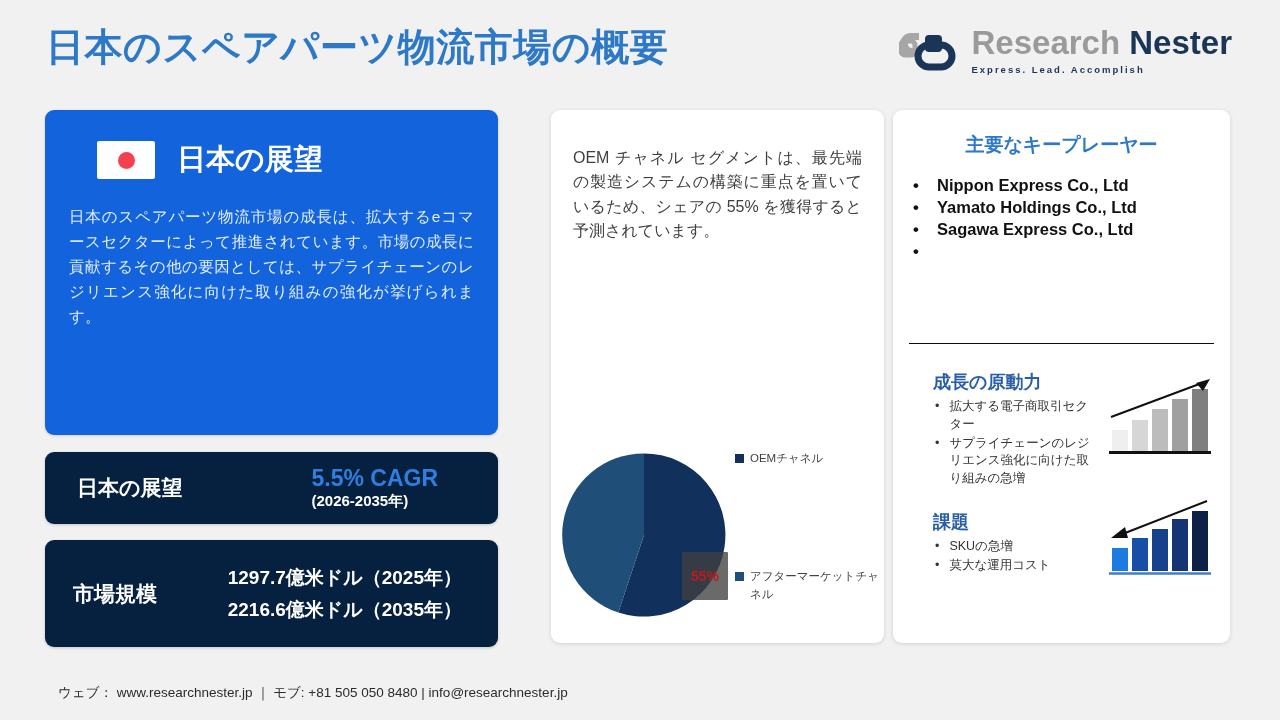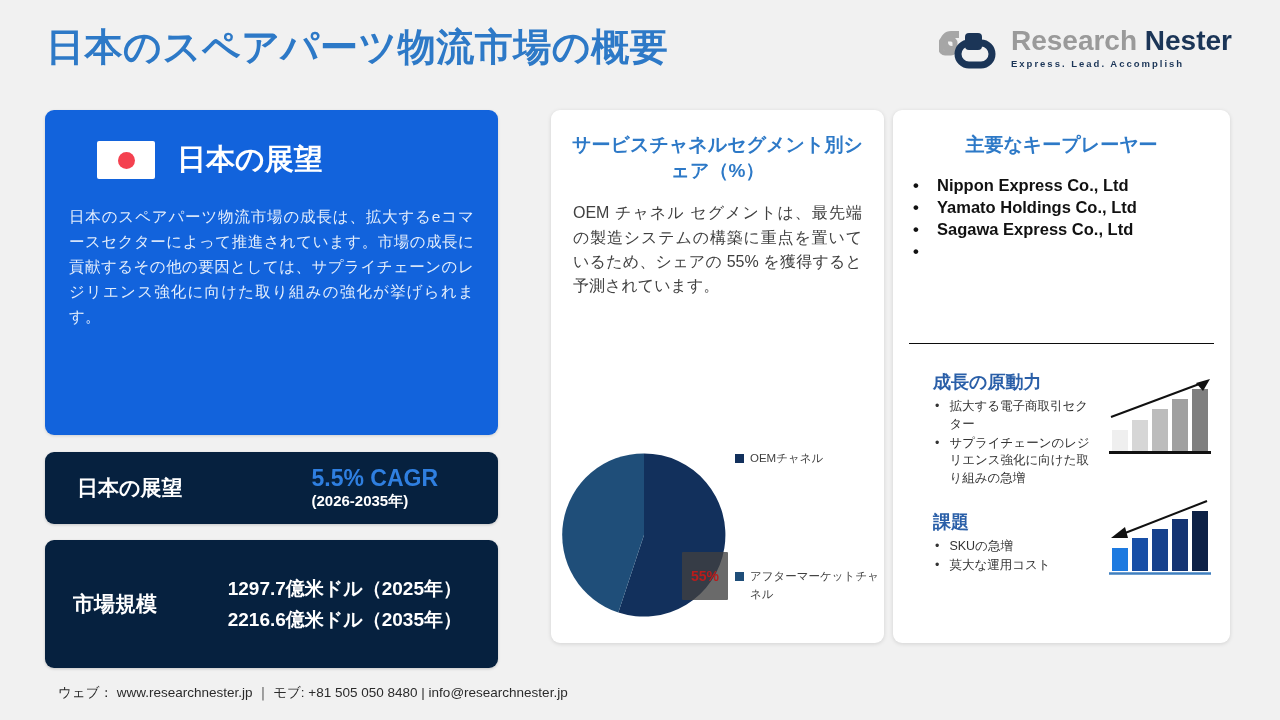--- a/index.html
+++ b/index.html
@@ -14,21 +14,21 @@
   
   .header { position: absolute; left: 0; top: 0; width: 1280px; height: 96px; }
   .page-title {
     position: absolute; left: 46px; top: 22px;
     font-size: 38px; font-weight: 700; color: #2d79c7;
     letter-spacing: 0.5px; white-space: nowrap;
   }
   .logo { position: absolute; right: 48px; top: 26px; display: flex; align-items: center; gap: 10px; }
   .logo-mark { width: 62px; height: 42px; flex: 0 0 auto; }
   .logo-text { display: flex; flex-direction: column; justify-content: center; }
-  .logo-name { font-size: 28px; font-weight: 700; line-height: 1.05; white-space: nowrap; }
+  .logo-name { font-size: 33px; font-weight: 700; line-height: 1.05; white-space: nowrap; }
   .logo-name .grey { color: #9a9a9a; }
   .logo-name .navy { color: #1b3557; }
   .logo-tag {
     font-size: 9.5px; font-weight: 700; color: #1b3557;
     letter-spacing: 2.0px; margin-top: 3px; white-space: nowrap;
   }
 
   
   .card-blue {
     position: absolute; left: 45px; top: 110px; width: 453px; height: 325px;
@@ -45,21 +45,21 @@
   .blue-body {
     margin-top: 24px; font-size: 15.5px; line-height: 1.62; color: #e4eefc;
     text-align: justify; letter-spacing: .2px;
   }
 
   .card-dark {
     position: absolute; background: #06213f; border-radius: 9px;
     box-shadow: 0 1px 3px rgba(0,0,0,.18);
   }
   .card-cagr { left: 45px; top: 452px; width: 453px; height: 72px; }
-  .card-size { left: 45px; top: 540px; width: 453px; height: 128px; }
+  .card-size { left: 45px; top: 540px; width: 453px; height: 107px; }
   .dark-row { display: flex; align-items: center; height: 100%; }
   .dark-label {
     color: #ffffff; font-weight: 700; font-size: 21px; white-space: nowrap;
   }
   .card-cagr .dark-label { margin-left: 32px; }
   .card-size .dark-label { margin-left: 28px; }
   .dark-right { margin-left: auto; margin-right: 60px; text-align: left; }
   .card-size .dark-right { margin-right: 36px; }
   .cagr-main { font-size: 23px; font-weight: 700; color: #2f7fe0; line-height: 1.15; }
   .cagr-sub { font-size: 15px; font-weight: 700; color: #ffffff; line-height: 1.25; }
@@ -168,21 +168,20 @@
     <div class="dark-row">
       <div class="dark-label">市場規模</div>
       <div class="dark-right">
         <div class="size-line">1297.7億米ドル（2025年）</div>
         <div class="size-line">2216.6億米ドル（2035年）</div>
       </div>
     </div>
   </div>
 
   <div class="card-white card-mid">
-    <div class="mid-title">サービスチャネルセグメント別シェア（%）</div>
     <div class="mid-body">OEM チャネル セグメントは、最先端の製造システムの構築に重点を置いているため、シェアの 55% を獲得すると予測されています。</div>
 
     <div class="pie-wrap">
       <svg class="pie-svg" width="170" height="170" viewBox="0 0 100 100">
 
         <path d="M50 50 L50 2 A48 48 0 1 1 34.9 95.6 Z" fill="#12305c"></path>
 
         <path d="M50 50 L34.9 95.6 A48 48 0 0 1 50 2 Z" fill="#1f4e79"></path>
       </svg>
       <div class="pie-label">55%</div>

